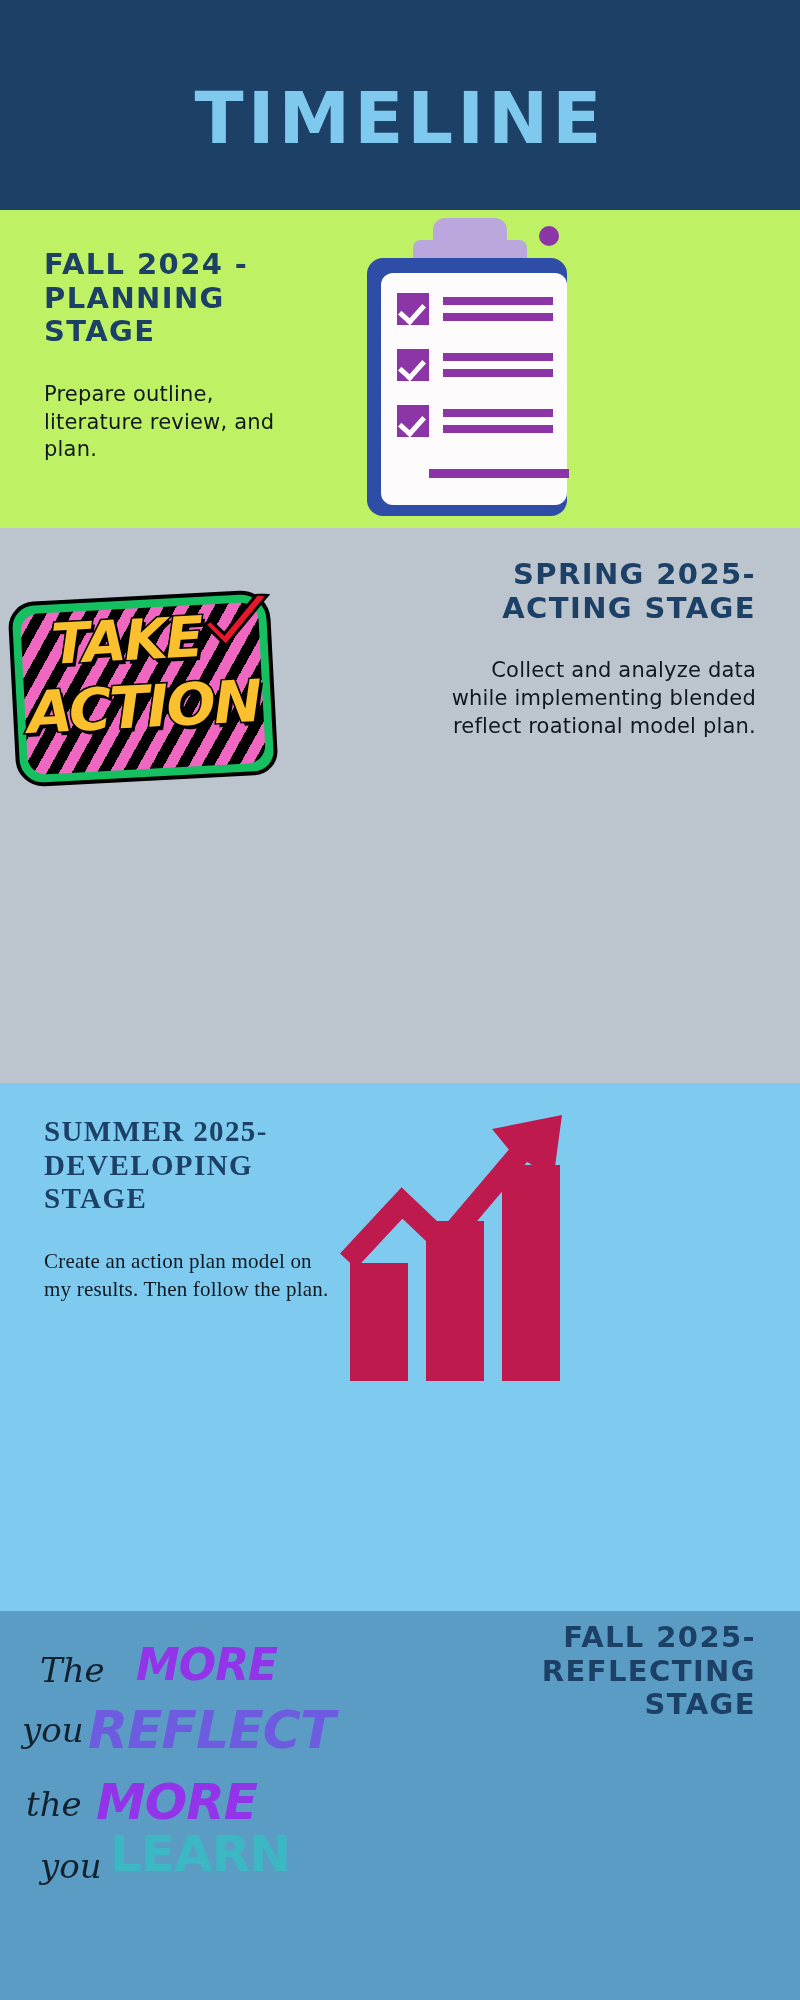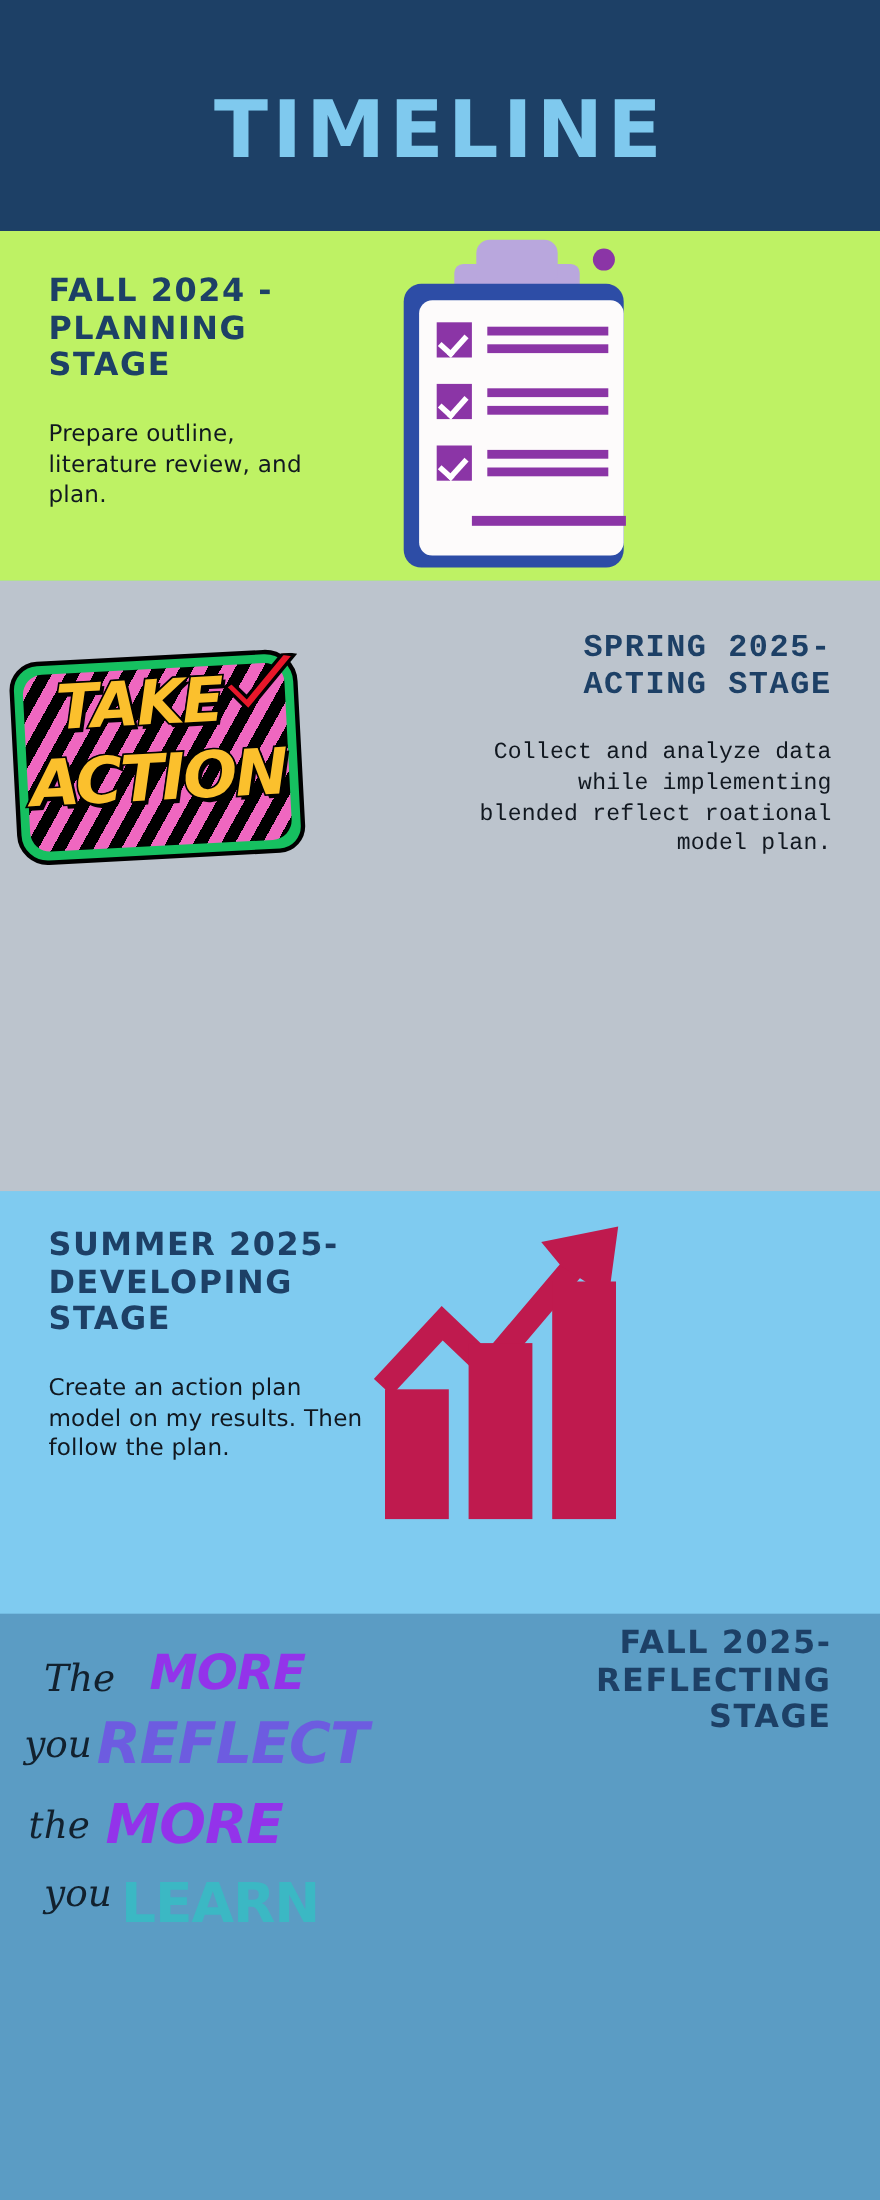--- a/index.html
+++ b/index.html
@@ -20,21 +20,21 @@
   .header-title {
     font-family:"DejaVu Sans", sans-serif;
     font-weight:bold; font-size:72px; letter-spacing:4px;
     color:#7fc9ee; line-height:1;margin-top:25px;
   }
 
   
   .section { position:relative; width:800px; display:flex; }
   .sec1 { height:318px; background:#bef264; }
   .sec2 { height:555px; background:#bcc4cd; }
-  .sec3-wrap { height:384px; background:#7fcbf0; position:relative; }
+  .sec3-wrap { height:528px; background:#7fcbf0; position:relative;font-family:Liberation Serif, serif; }
   .sec4 { height:755px; background:#5b9cc4; position:relative; }
 
   .txtcol { padding:0 22px; }
   .heading {
     font-weight:bold; font-size:29px; line-height:1.16;
     letter-spacing:1.4px; color:#1d4066; text-transform:uppercase;
   }
   .body {
     font-size:21px; line-height:1.32; color:#111820;
     margin-top:32px; letter-spacing:0.2px;
@@ -77,21 +77,21 @@
     border-width:0 5px 5px 0; transform:rotate(42deg);
   }
   .cb-lines { margin-left:14px; }
   .cb-line { height:8px; background:#8b35a6; margin-bottom:8px; }
   .cb-longline{
     position:absolute; left:48px; width:140px; height:9px; background:#8b35a6;
   }
 
   
   .s2-art { position:absolute; left:8px; top:58px; width:270px; height:210px; }
-  .s2-text{ position:absolute; right:22px; top:44px; width:370px;font-family:Liberation Mono, monospace; }
+  .s2-text{ position:absolute; right:22px; top:30px; width:370px; }
 
   .sticker { position:relative; width:270px; height:205px;
              transform:rotate(-3deg); }
   .sticker-blob{
     position:absolute; left:4px; top:10px; width:262px; height:185px;
     background:#16c060; border:4px solid #000;
     border-radius:26px 30px 24px 28px;
   }
   .sticker-inner{
     position:absolute; left:16px; top:22px; width:238px; height:161px;
@@ -133,21 +133,21 @@
     position:absolute; font-family:"DejaVu Sans", sans-serif;
     font-weight:bold; font-style:italic; letter-spacing:-1px; line-height:1;
   }
   .hw-more1 { left:118px; top:2px;  font-size:44px; color:#9333ea; }
   .hw-the   { left:22px;  top:12px; }
   .hw-you1  { left:4px;   top:72px; }
   .hw-reflect{left:70px;  top:63px; font-size:52px; color:#6d5ce0; }
   .hw-the2  { left:8px;   top:146px; }
   .hw-more2 { left:78px;  top:136px; font-size:50px; color:#9333ea; }
   .hw-you2  { left:22px;  top:208px; }
-  .hw-learn { left:92px;  top:208px; font-size:50px; color:#3bb8c4;
+  .hw-learn { left:92px;  top:188px; font-size:50px; color:#3bb8c4;
               font-style:normal; }
 </style>
 </head>
 <body>
 
 <div class="page">
 
   <div class="header">
     <div class="header-title">TIMELINE</div>
   </div>

